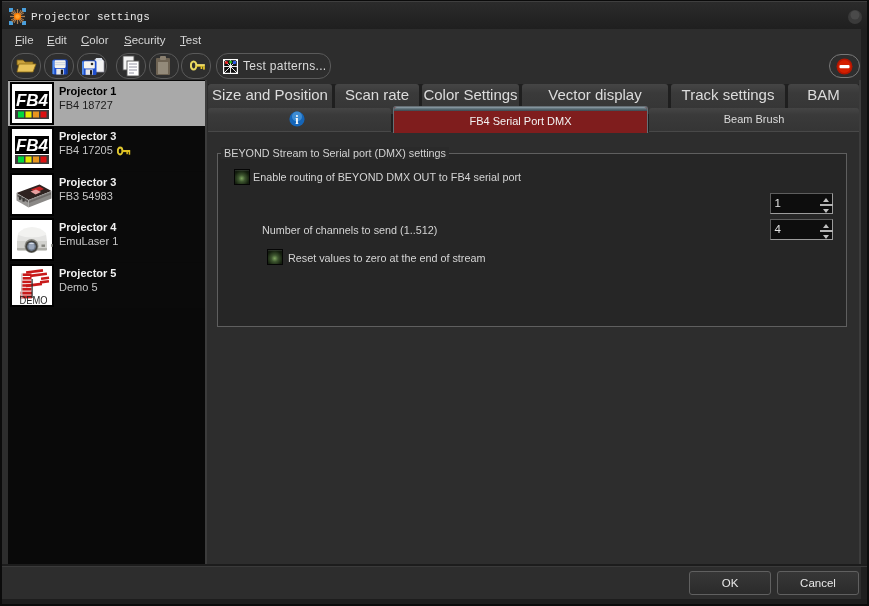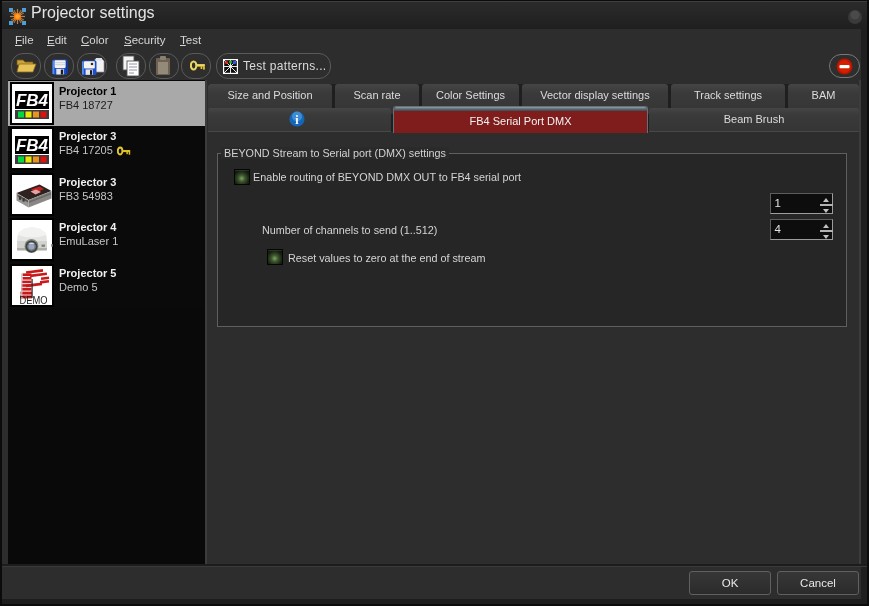--- a/index.html
+++ b/index.html
@@ -1,32 +1,32 @@
 <!DOCTYPE html>
 <html><head><meta charset="utf-8"><style>
 * { margin:0; padding:0; box-sizing:border-box; }
 html,body { width:869px; height:606px; background:#000; overflow:hidden; }
 body { font-family:"Liberation Sans",sans-serif; position:relative; }
 .abs { position:absolute; }
 .win { position:absolute; left:0; top:0; width:869px; height:606px; background:#0b0b0b; }
 .titlebar { position:absolute; left:2px; top:1px; width:865px; height:28px; background:linear-gradient(#2b2b2b,#1f1f1f); border-top:1px solid #3f3f3f; }
-.titletext { position:absolute; left:29px; top:2px; font-size:16px; color:#e4e4e4; }
+.titletext { position:absolute; left:29px; top:9px; font-size:11px; color:#e4e4e4;font-family:Liberation Mono, monospace; }
 .body { position:absolute; left:2px; top:29px; width:865px; height:570px; background:#2d2d2d; }
 .menuitem { position:absolute; top:5px; font-size:11.5px; color:#d6d6d6; }
 .menuitem u { text-decoration:underline; }
 .tbtn { position:absolute; top:24px; width:30px; height:26px; border:1px solid #5a5a5a; border-radius:12px; background:#2e2e2e;text-decoration:underline; }
 .leftpanel { position:absolute; left:6px; top:51px; width:199px; height:485px; background:#090909; }
 .vline { position:absolute; left:203px; top:51px; width:2px; height:485px; background:#3c3c3c; }
 .frame-r1 { position:absolute; left:857px; top:51px; width:2px; height:486px; background:#3c3c3c; }
 .frame-r2 { position:absolute; left:859px; top:0px; width:6px; height:570px; background:#1f1f1f; }
 .item { position:absolute; left:0px; width:197px; height:45px; background:#0a0a0a; }
 .item .t1 { position:absolute; left:51px; top:4px; font-size:11px; font-weight:bold; color:#f0f0f0; }
 .item .t2 { position:absolute; left:51px; top:18px; font-size:11px; color:#c6c6c6; }
 .icon44 { position:absolute; left:2px; top:1px; width:44px; height:43px; }
-.tab1 { position:absolute; top:54.5px; height:30px; background:linear-gradient(#454545 0%,#3a3a3a 30%,#353535 100%); border-radius:3px 3px 0 0; font-size:11px; color:#dcdcdc; text-align:center; line-height:22px; }
+.tab1 { position:absolute; top:54.5px; height:30px; background:linear-gradient(#454545 0%,#3a3a3a 30%,#353535 100%); border-radius:3px 3px 0 0; font-size:15px; color:#dcdcdc; text-align:center; line-height:22px; }
 .tabstrip { position:absolute; left:206px; top:54.5px; width:651px; height:48.5px; background:#1f1f1f; }
 .tab2 { position:absolute; top:79px; height:24px; background:linear-gradient(#454545 0%,#3a3a3a 30%,#353535 100%); border-radius:3px 3px 0 0; font-size:11px; color:#dcdcdc; text-align:center; line-height:23px; border-bottom:1px solid #484848; }
 .tabactive { position:absolute; left:391px; top:77px; width:255px; height:27px; background:#7f1d1d; border:1px solid #667076; border-bottom:none; border-radius:3px 3px 0 0; }
 .tabactive .band { position:absolute; left:0px; top:0px; width:253px; height:4px; background:linear-gradient(#93a2ac 0%, #5d7078 45%, #3c474e 100%); border-radius:3px 3px 0 0; }
 .tabactive .txt { position:absolute; left:0; top:8px; width:253px; text-align:center; font-size:11px; color:#f2f2f2; }
 .groupbox { position:absolute; left:214.5px; top:124px; width:630px; height:174px; border:1px solid #5f5f5f; background:#262626; }
 .grouplabel { position:absolute; left:219px; top:118px; font-size:10.8px; color:#d2d2d2; background:#2a2a2a; padding:0 3px; }
 .glabel { position:absolute; font-size:10.8px; color:#d4d4d4; }
 .cb { position:absolute; width:16px; height:16px; border:1px solid #050505; background:radial-gradient(circle at 48% 60%, #7da45f 0%, #3d552f 30%, #141f0e 68%, #070a06 100%); box-shadow:inset 0 1px 1px rgba(150,160,150,0.22); }
 .spin { position:absolute; left:767.5px; width:63px; height:21px; background:#0d0d0d; border:1px solid; border-color:#5d5d5d #9c9c9c #9c9c9c #5d5d5d; }

